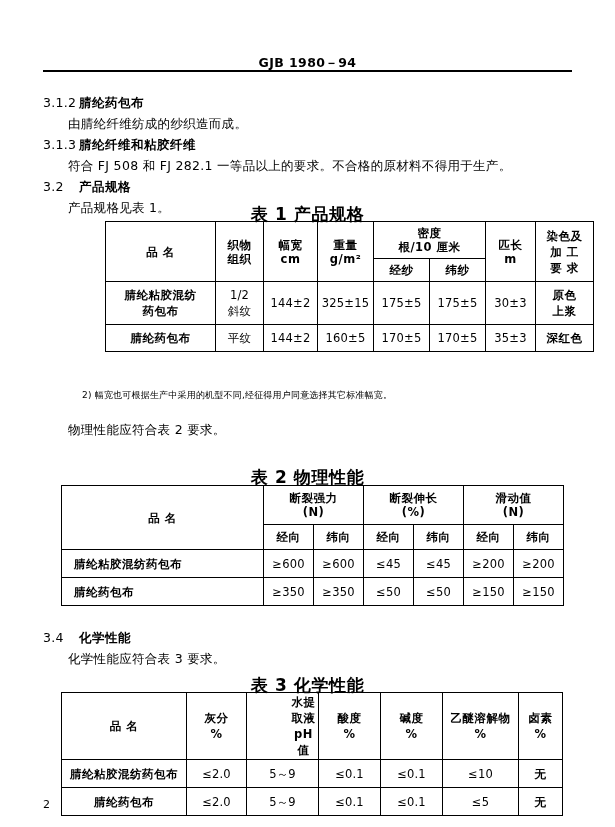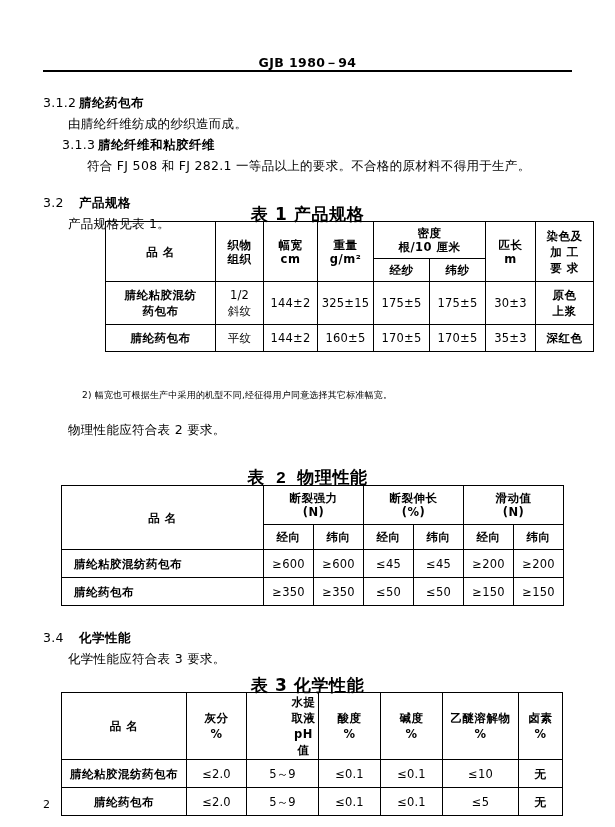--- a/index.html
+++ b/index.html
@@ -145,28 +145,28 @@
   </div>
   <div class="header-rule"></div>
 
   <div class="body-block" style="top:92px;">
     <div class="clause">
       <span class="num">3.1.2</span><span class="ttl-sub">腈纶药包布</span>
     </div>
     <div class="para">由腈纶纤维纺成的纱织造而成。</div>
   </div>
 
-  <div class="body-block" style="top:134px;margin-left:19px;">
+  <div class="body-block" style="top:134px;">
     <div class="clause">
       <span class="num">3.1.3</span><span class="ttl-sub">腈纶纤维和粘胶纤维</span>
     </div>
     <div class="para">符合 FJ 508 和 FJ 282.1 一等品以上的要求。不合格的原材料不得用于生产。</div>
   </div>
 
-  <div class="body-block" style="top:176px;margin-top:16px;">
+  <div class="body-block" style="top:176px;">
     <div class="clause">
       <span class="num">3.2</span><span class="ttl">产品规格</span>
     </div>
     <div class="para">产品规格见表 1。</div>
   </div>
 
   <div class="tbl-caption" style="top:203px; left:43px; width:529px;">表 1   产品规格</div>
 
   <table class="std" style="top:221px; left:105px; width:468px;">
     <colgroup>
@@ -229,21 +229,21 @@
   </table>
 
   <div class="notes" style="top:388px; left:62px;">
     <div class="n-line2">2) 幅宽也可根据生产中采用的机型不同,经征得用户同意选择其它标准幅宽。</div>
   </div>
 
   <div class="body-block" style="top:419px;">
     <div class="para">物理性能应符合表 2 要求。</div>
   </div>
 
-  <div class="tbl-caption" style="top:466px; left:43px; width:529px;font-family:Liberation Mono, monospace;">表 2   物理性能</div>
+  <div class="tbl-caption" style="top:466px; left:43px; width:529px;">表 2   物理性能</div>
 
   <table class="std" style="top:485px; left:61px; width:502px;">
     <colgroup>
       <col style="width:202px">
       <col style="width:50px">
       <col style="width:50px">
       <col style="width:50px">
       <col style="width:50px">
       <col style="width:50px">
       <col style="width:50px">

